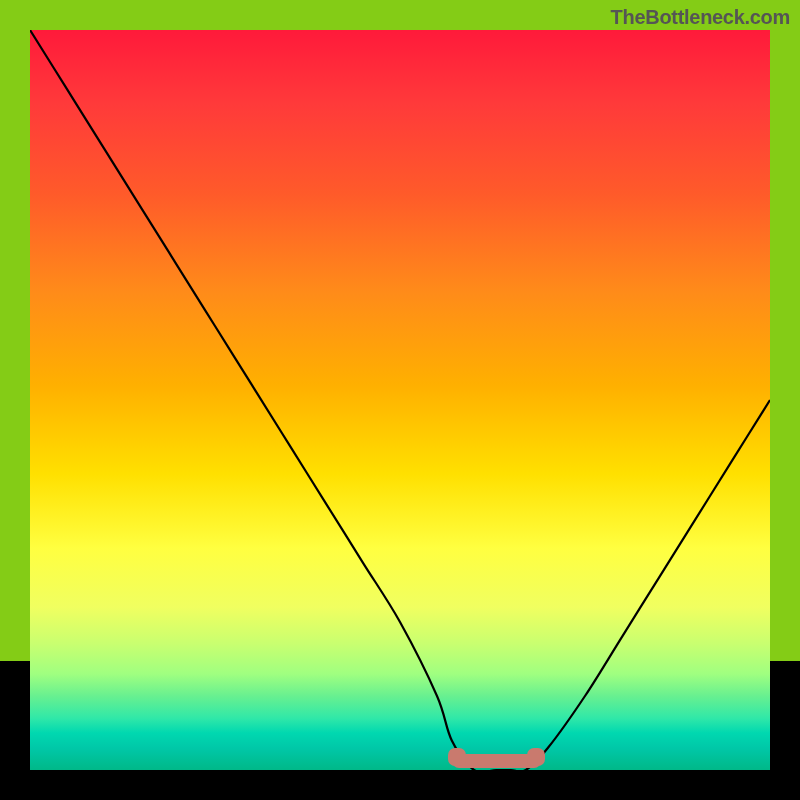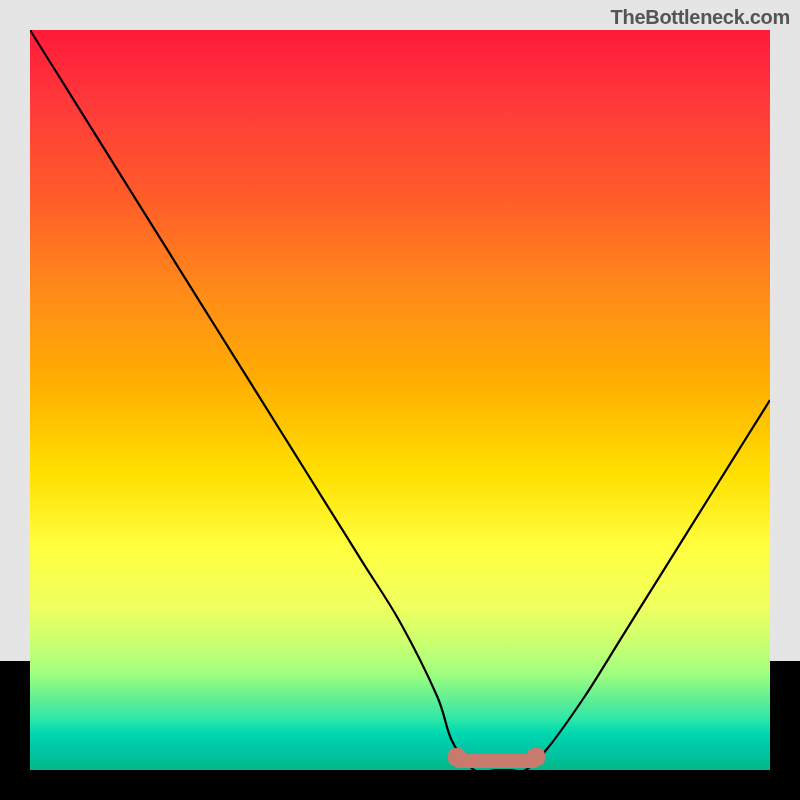--- a/index.html
+++ b/index.html
@@ -7,21 +7,21 @@
     padding: 0;
     width: 800px;
     height: 800px;
     background: #000;
     overflow: hidden;
   }
   .chart-container {
     position: relative;
     width: 800px;
     height: 661px;
-    background: #e5e5e5;
+    background: #84cc16;
   }
   .plot-area {
     position: absolute;
     left: 30px;
     top: 30px;
     width: 740px;
     height: 740px;
     overflow: hidden;
   }
   .gradient-bg {

